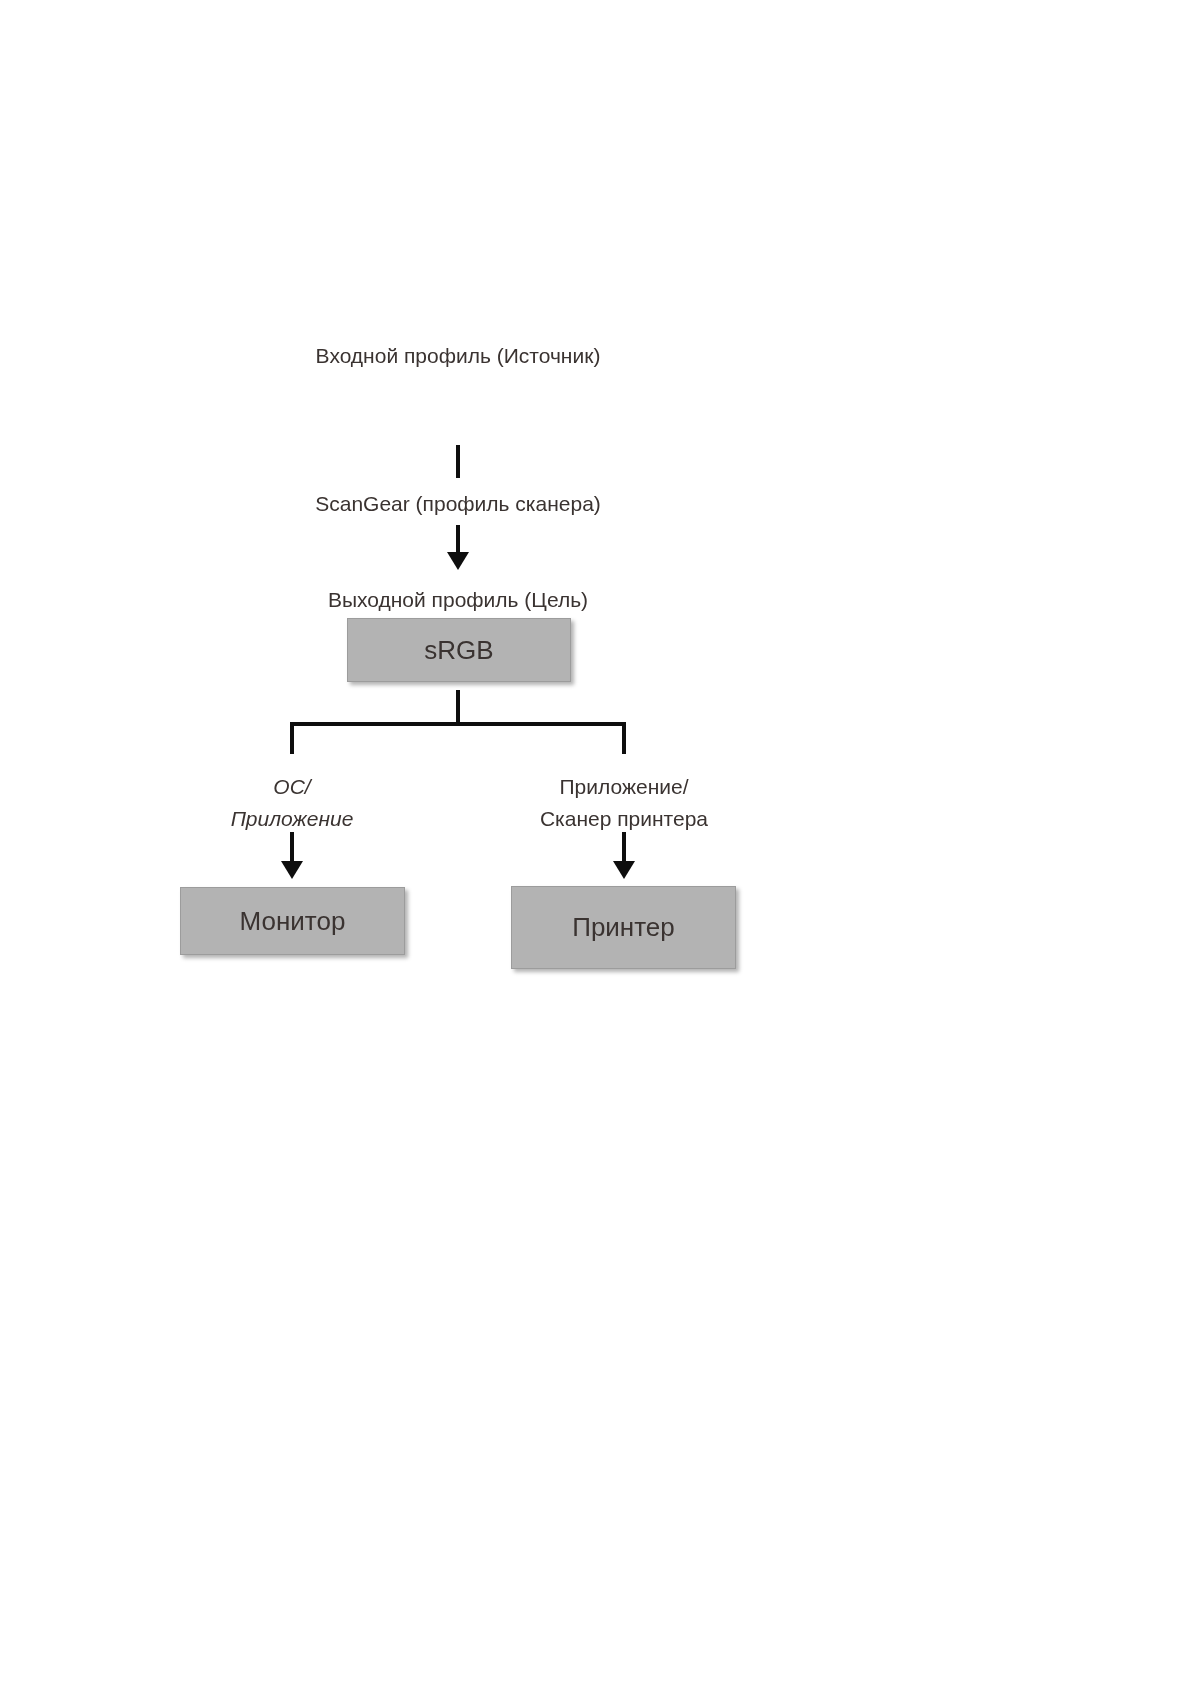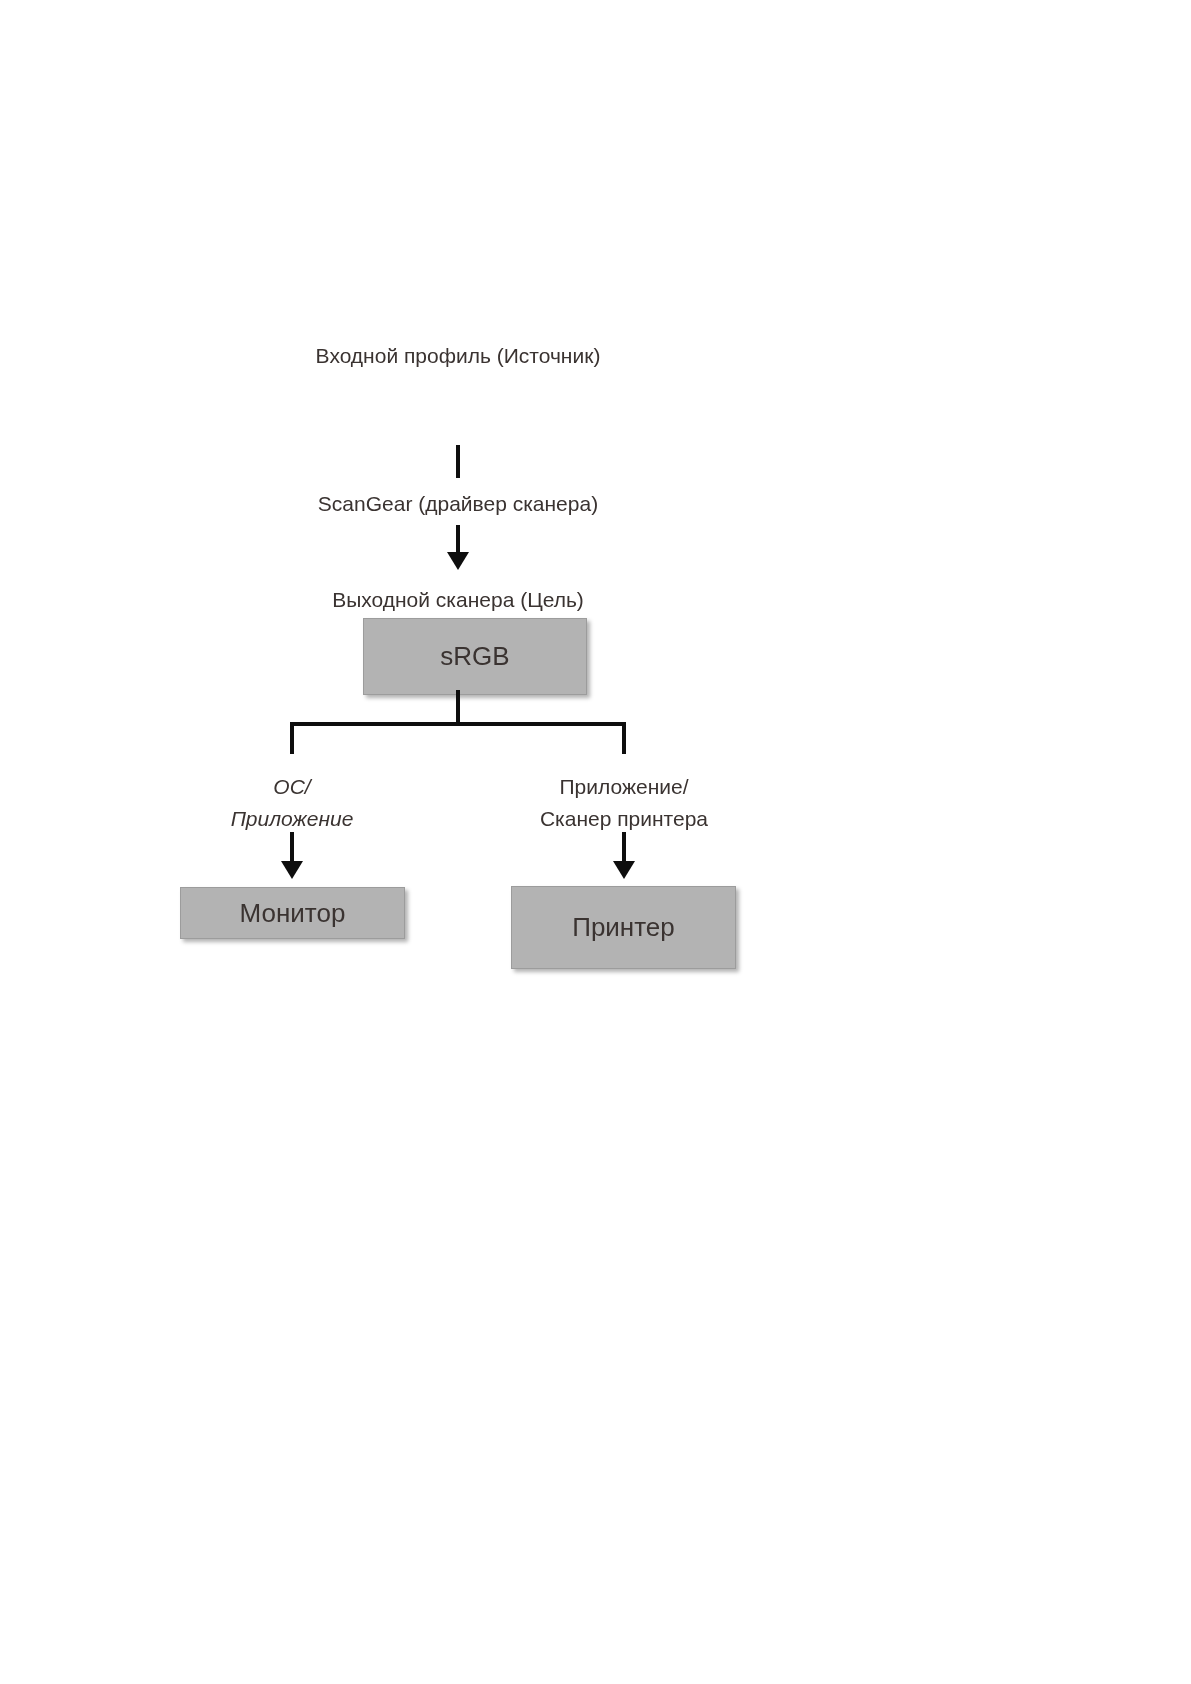--- a/index.html
+++ b/index.html
@@ -55,28 +55,28 @@
 </head>
 <body>
 
 <div class="page">
 
   <div class="lbl" style="left:426px; top:312px;">Входной профиль (Источник)</div>
 
 
   <div class="vline" style="left:424px; top:413px; width:4px; height:33px;"></div>
 
-  <div class="lbl" style="left:426px; top:460px;">ScanGear (драйвер сканера)</div>
+  <div class="lbl" style="left:426px; top:460px;">ScanGear (профиль сканера)</div>
 
   <div class="vline" style="left:424px; top:493px; width:4px; height:28px;"></div>
   <div class="arrowhead" style="left:415px; top:520px;"></div>
 
-  <div class="lbl" style="left:426px; top:556px;">Выходной сканера (Цель)</div>
+  <div class="lbl" style="left:426px; top:556px;">Выходной профиль (Цель)</div>
 
-  <div class="node" style="left:331px; top:586px; width:224px; height:77px;text-align:right;">
+  <div class="node" style="left:315px; top:586px; width:224px; height:64px;text-align:right;">
     <span>sRGB</span>
   </div>
 
   <div class="vline" style="left:424px; top:658px; width:4px; height:34px;"></div>
   <div class="hline" style="left:258px; top:690px; width:336px; height:4px;"></div>
   <div class="vline" style="left:258px; top:690px; width:4px; height:32px;"></div>
   <div class="vline" style="left:590px; top:690px; width:4px; height:32px;"></div>
 
   <div class="lbl" style="left:260px; top:735px;font-style:italic;">
     <div>ОС/</div>
@@ -87,21 +87,21 @@
     <div>Приложение/</div>
     <div>Сканер принтера</div>
   </div>
 
   <div class="vline" style="left:258px; top:800px; width:4px; height:30px;"></div>
   <div class="arrowhead" style="left:249px; top:829px;"></div>
 
   <div class="vline" style="left:590px; top:800px; width:4px; height:30px;"></div>
   <div class="arrowhead" style="left:581px; top:829px;"></div>
 
-  <div class="node" style="left:148px; top:855px; width:225px; height:52px;">
+  <div class="node" style="left:148px; top:855px; width:225px; height:68px;">
     <span>Монитор</span>
   </div>
 
   <div class="node" style="left:479px; top:854px; width:225px; height:83px;">
     <span>Принтер</span>
   </div>
 
 </div>
 
 </body></html>

